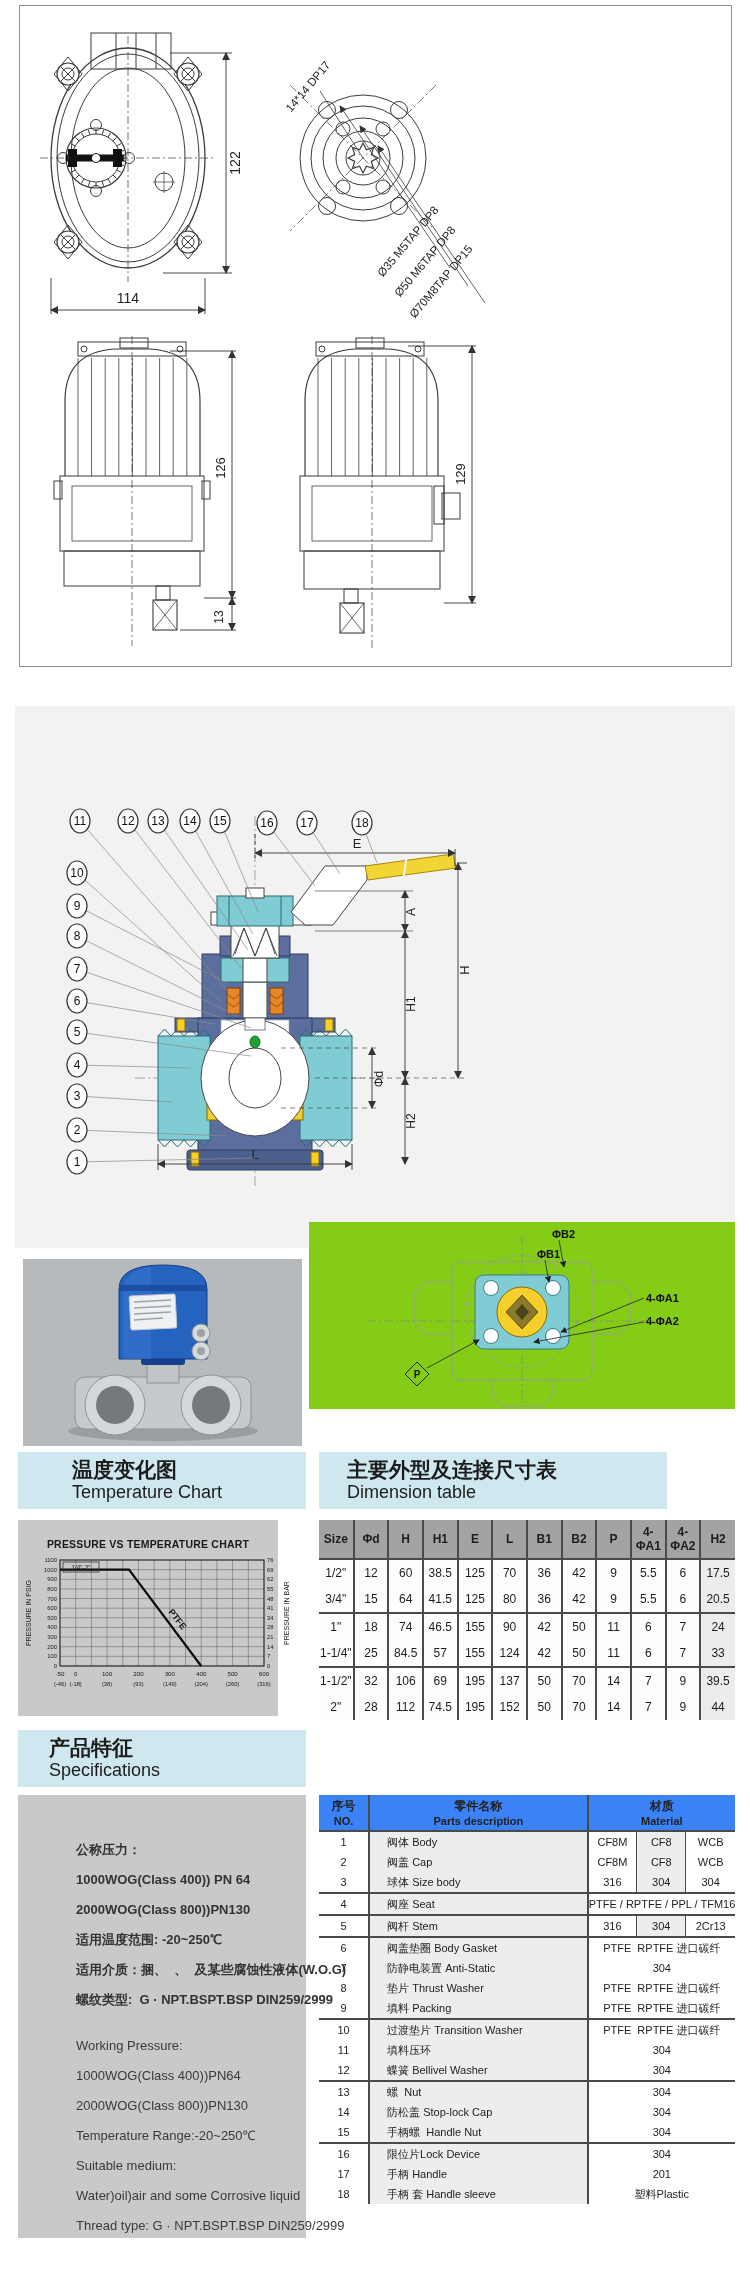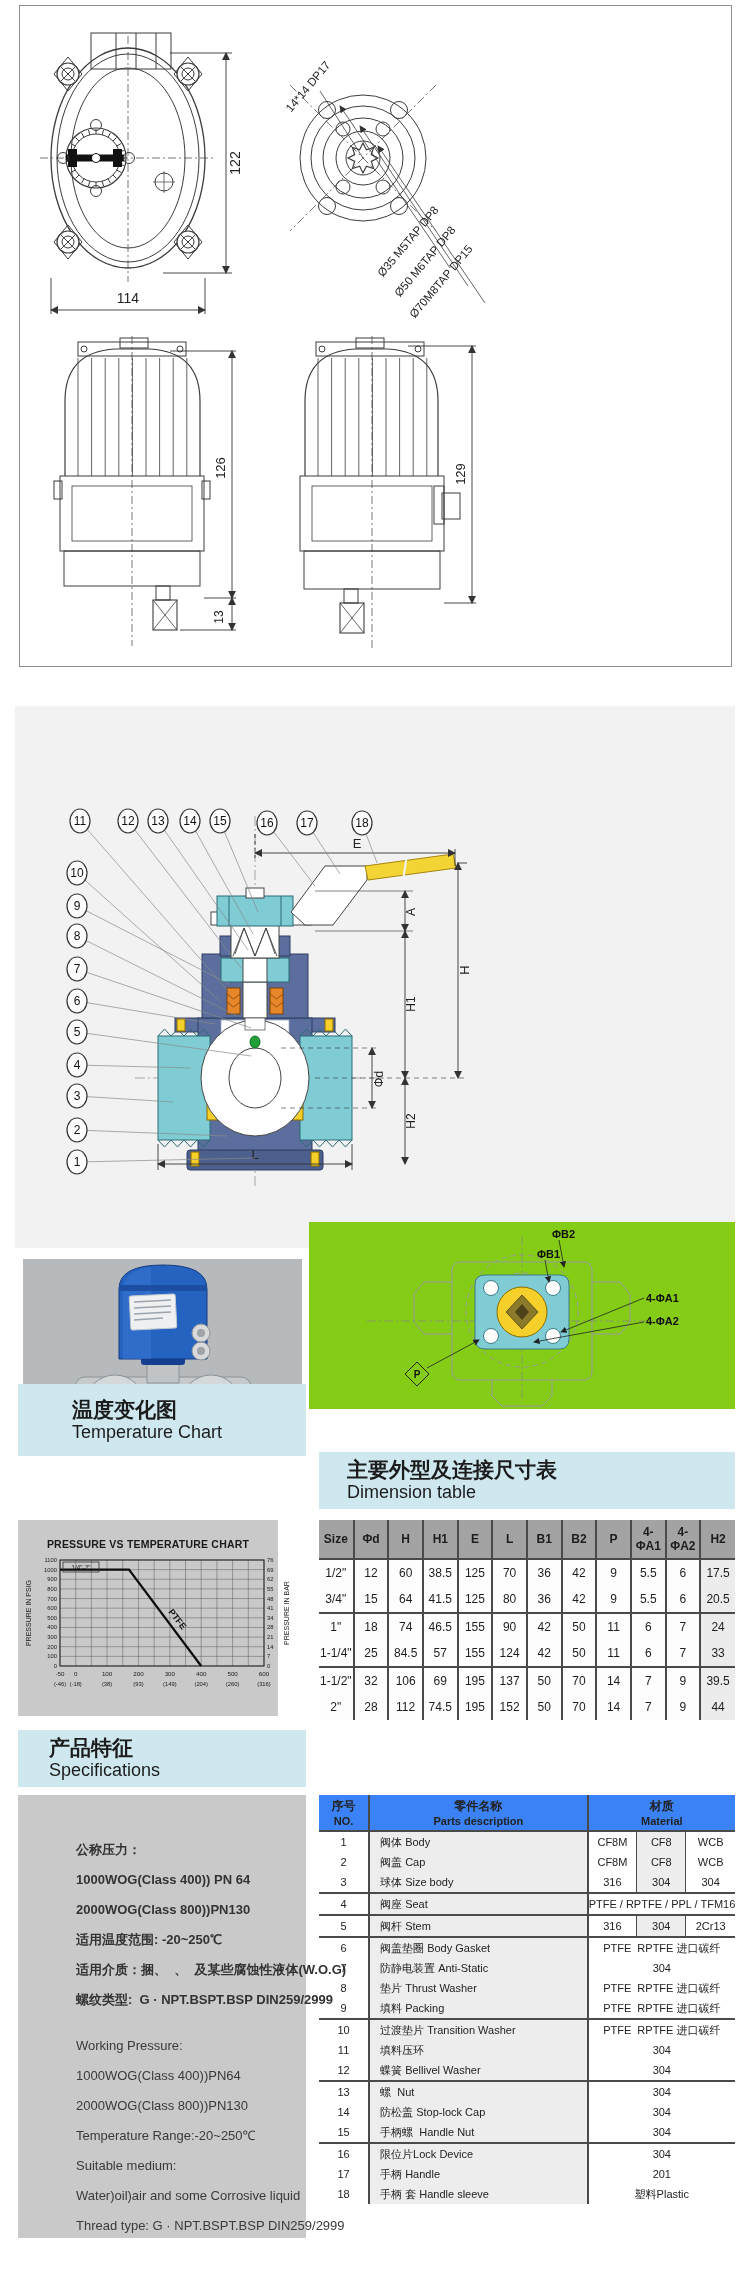--- a/index.html
+++ b/index.html
@@ -16,22 +16,22 @@
   .sec-valve{left:15px;top:706px;width:720px;height:542px;background:#f2f2f2;}
 
   
   .photo-box{left:23px;top:1259px;width:279px;height:187px;background:#b7babc;}
   .pad-box{left:309px;top:1222px;width:426px;height:187px;background:#84cc16;}
 
   
   .hdr-bar{background:#cfe8f0;display:flex;flex-direction:column;justify-content:center;color:#1c1c1c;}
   .hdr-cn{font-size:21px;font-weight:bold;line-height:1.2;}
   .hdr-en{font-size:18px;font-weight:400;line-height:1.2;}
-  .hdr1L{left:18px;top:1384px;width:288px;height:72px;padding-left:54px;box-sizing:border-box;}
-  .hdr1R{left:319px;top:1452px;width:416px;height:57px;padding-left:28px;box-sizing:border-box;}
+  .hdr1L{left:18px;top:1452px;width:288px;height:57px;padding-left:54px;box-sizing:border-box;}
+  .hdr1R{left:319px;top:1452px;width:348px;height:57px;padding-left:28px;box-sizing:border-box;}
   .hdr2L{left:18px;top:1730px;width:288px;height:57px;padding-left:31px;box-sizing:border-box;}
   .hdr2R{left:319px;top:1730px;width:416px;height:57px;padding-left:28px;box-sizing:border-box;}
 
   
   .chart-box{left:18px;top:1520px;width:260px;height:196px;background:#c9c9c9;}
   .chart-title{text-align:center;font-size:10.5px;font-weight:bold;color:#1a1a1a;padding-top:18px;letter-spacing:.2px;}
   #svg-chart{margin:4px auto 0 auto;}
 
   
   #dim-table{border-collapse:collapse;table-layout:fixed;width:416px;font-size:12px;color:#1d1d1d;}
@@ -50,21 +50,21 @@
   .specs-box p.gap{line-height:16px;}
 
   
   .parts-wrap{left:319px;top:1795px;}
   #parts-table{border-collapse:collapse;table-layout:fixed;width:416px;font-size:11px;color:#222;}
   #parts-table th{background:#3b82f6;padding:3px 0;border-bottom:2px solid #4a4a4a;}
   #parts-table .h-cn{font-size:12px;font-weight:bold;}
   #parts-table .h-en{font-size:11px;font-weight:bold;}
   #parts-table td{height:20px;padding:0;text-align:center;white-space:pre;overflow:hidden;}
   #parts-table .vx{border-left:2px solid #4a4a4a;}
-  #parts-table td.pt-name{text-align:left;padding-left:10px;background:#ededed;}
+  #parts-table td.pt-name{text-align:left;padding-left:17px;background:#ededed;}
   #parts-table td.m1{border-left:1.5px solid #4a4a4a;background:#ededed;}
   #parts-table td.m2{border-left:1.5px solid #4a4a4a;}
   #parts-table tr.group-end td{border-bottom:2px solid #4a4a4a;}
   .col-no{width:50px;}.col-name{width:218px;}.col-m{width:49px;}
 </style>
 </head>
 <body>
 
 <div class="page">
 

